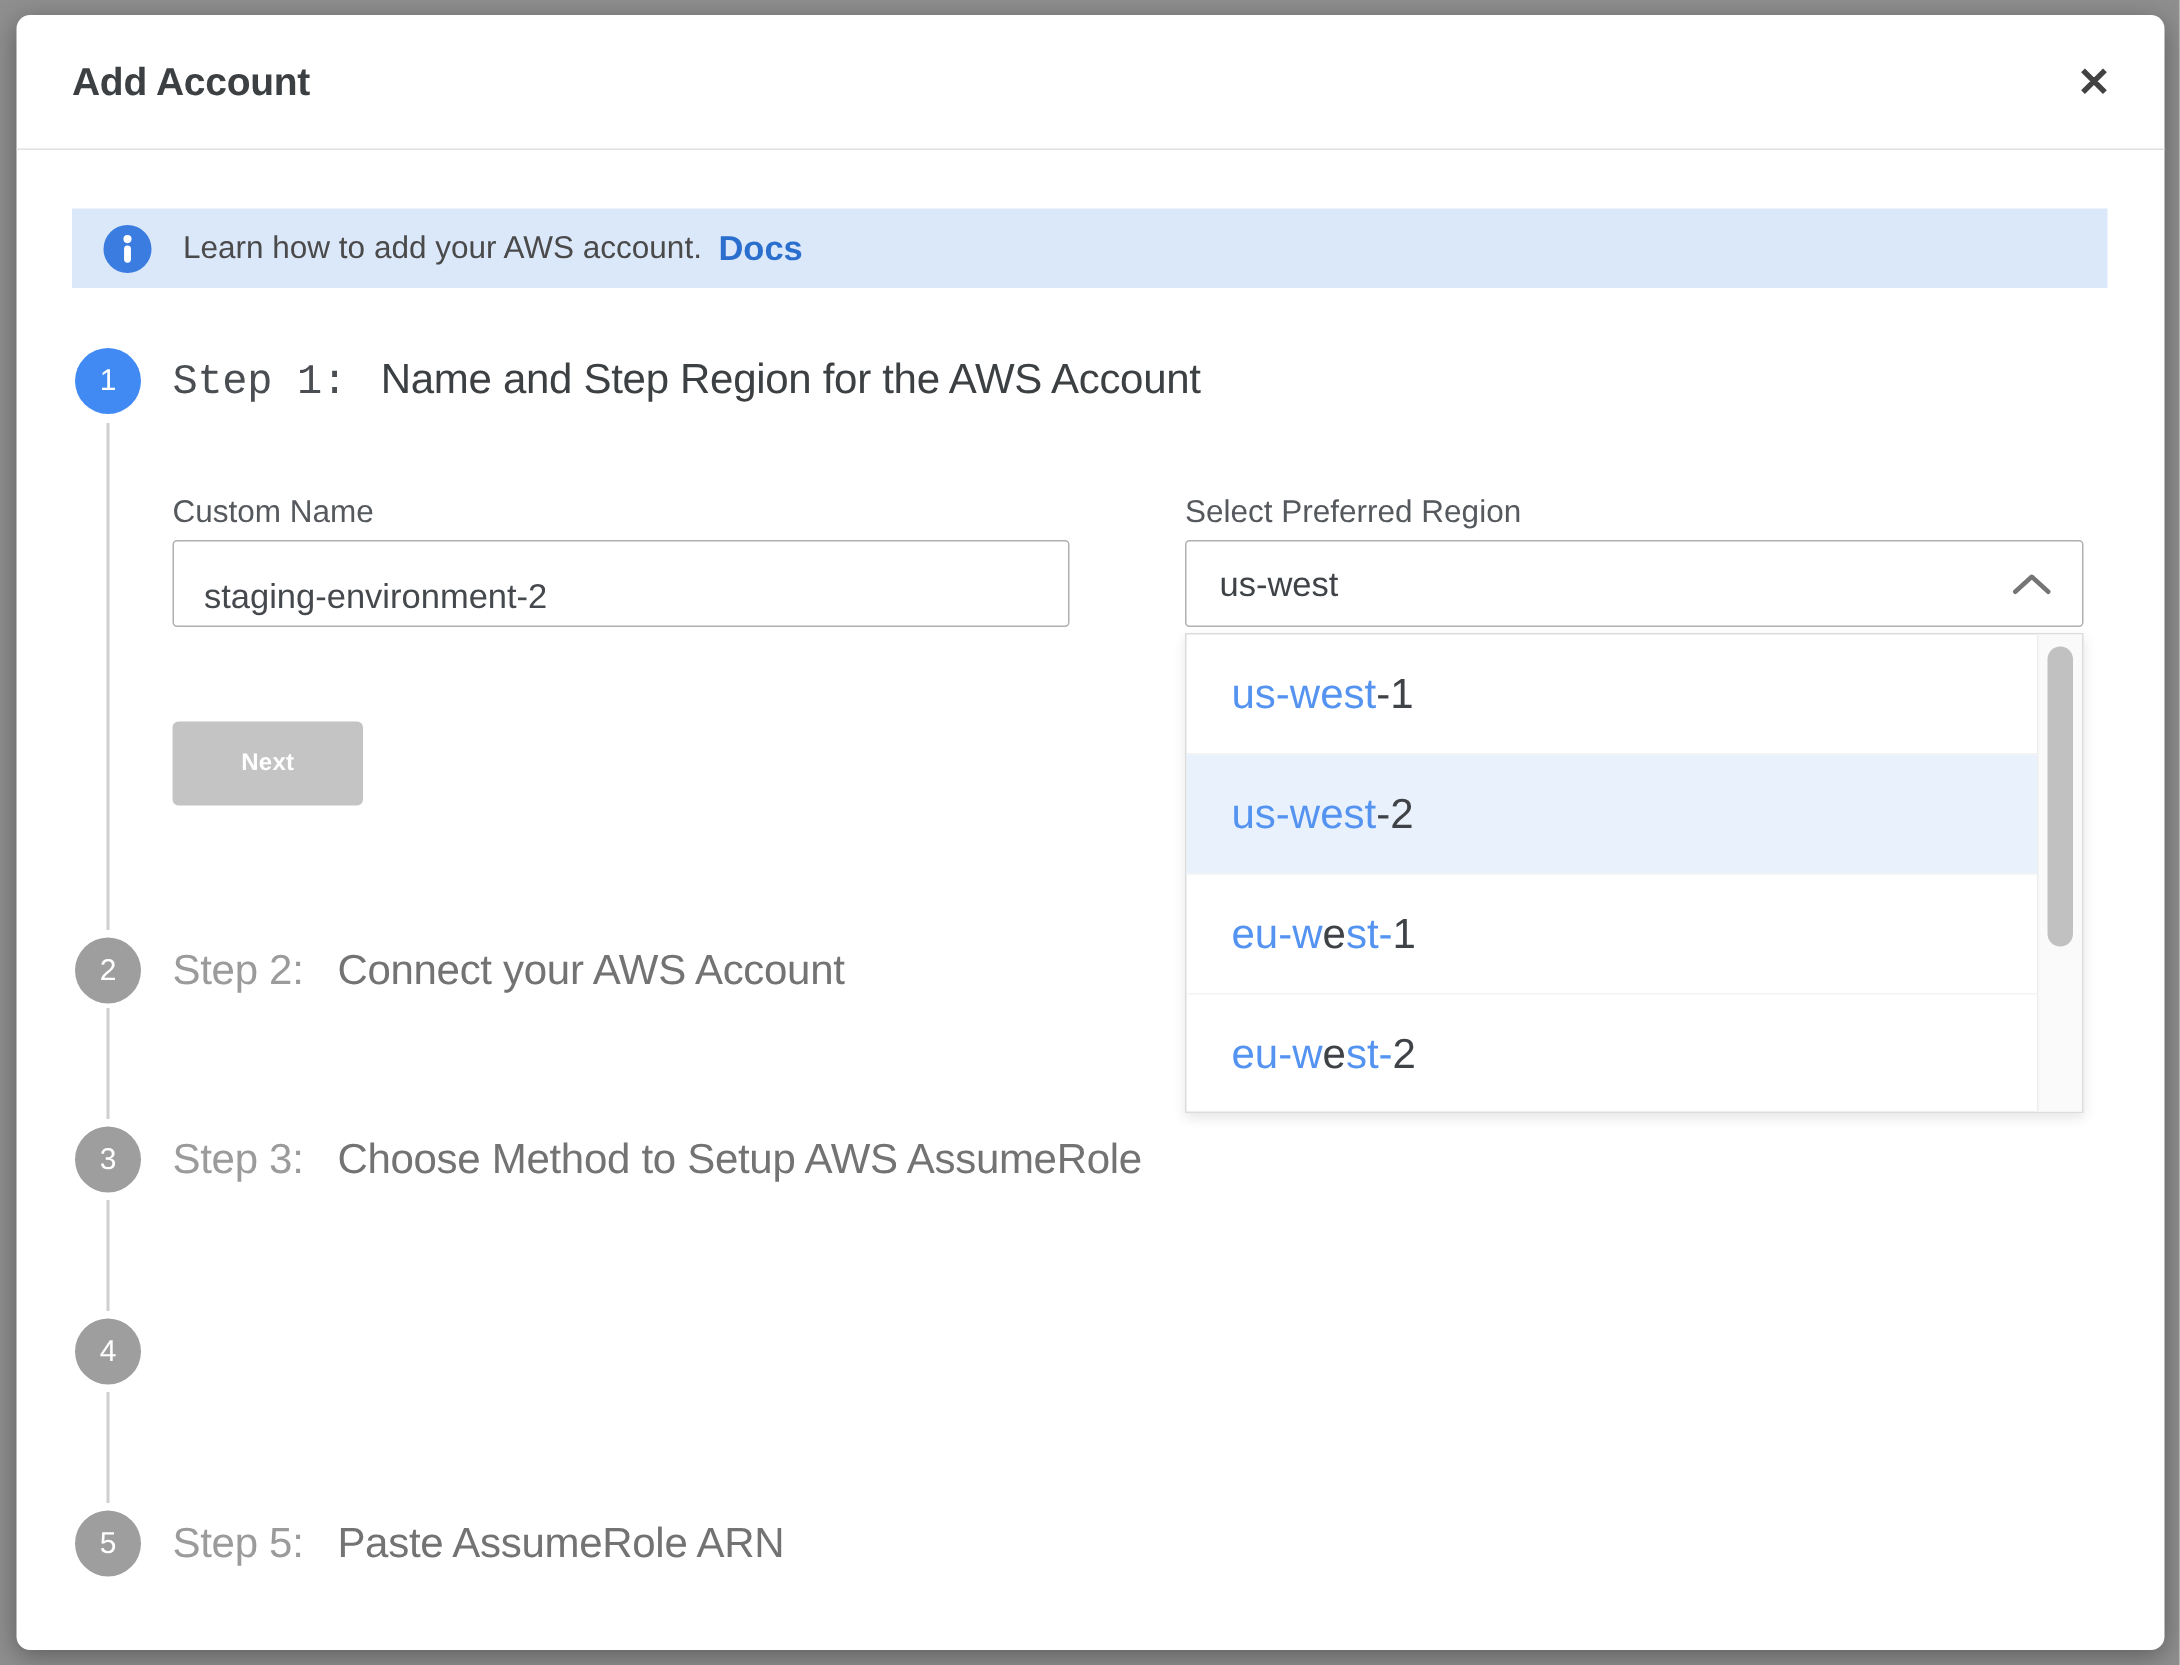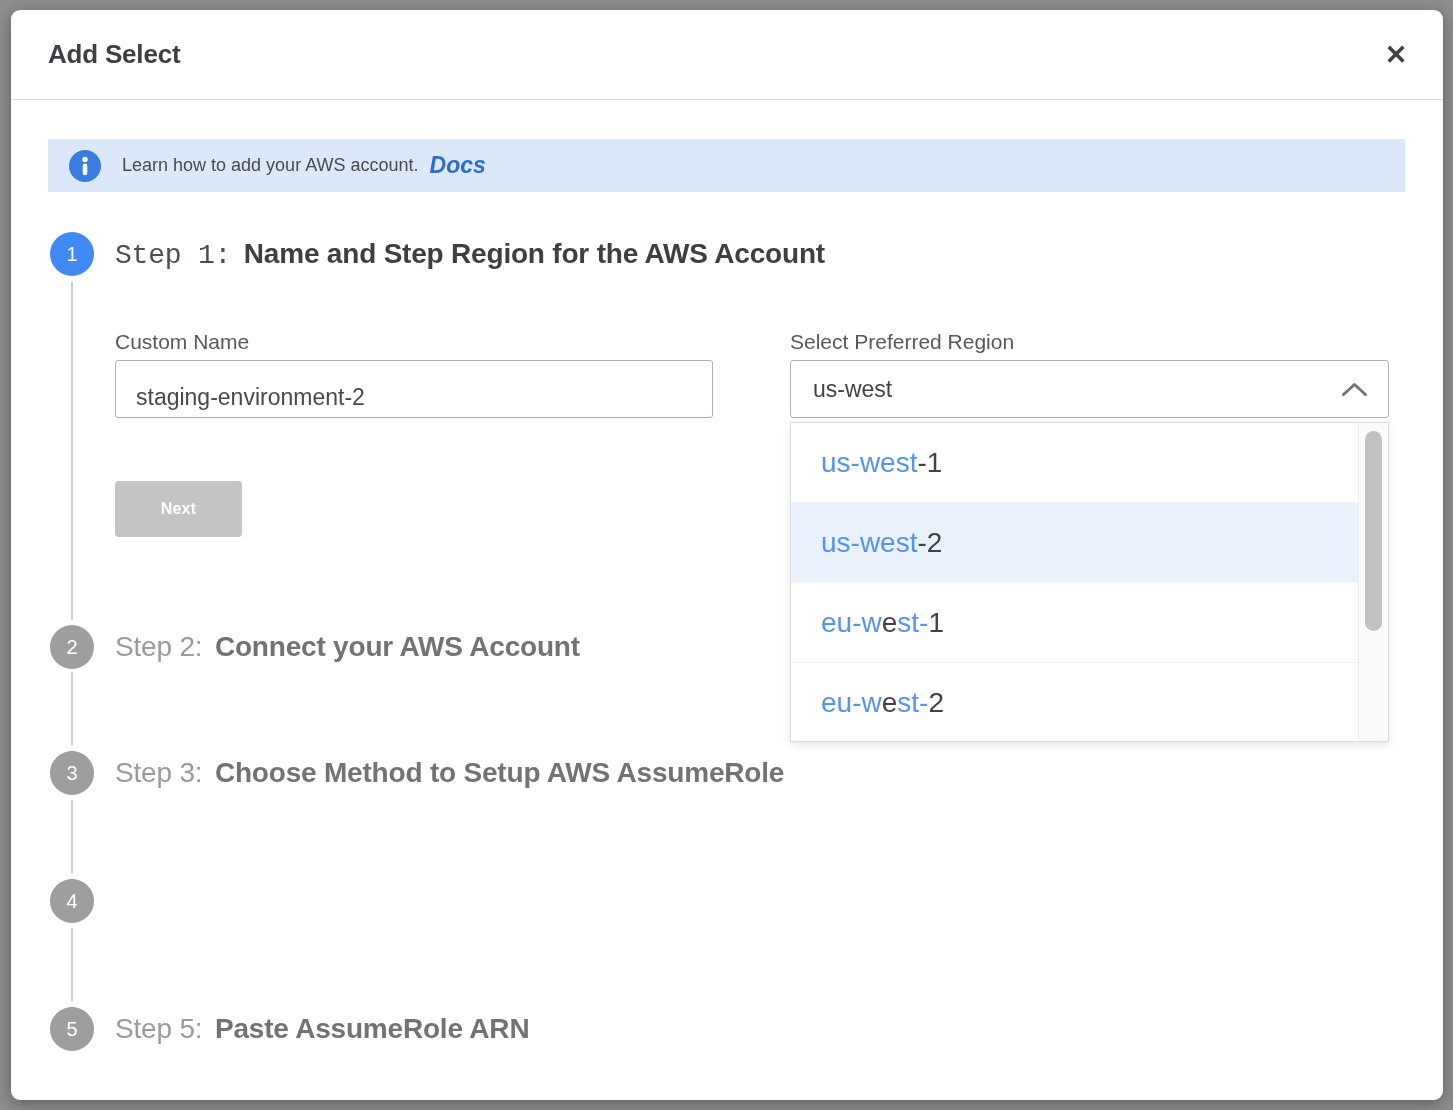--- a/index.html
+++ b/index.html
@@ -17,32 +17,32 @@
   .close-btn { position:absolute; right:26px; top:24px; width:42px; height:42px; display:flex;
                align-items:center; justify-content:center; font-size:27px; font-weight:700;
                color:#424242; cursor:pointer; }
   .header-divider { position:absolute; left:0; top:89px; width:100%; height:1px; background:#e0e0e0; }
 
   
   .banner { position:absolute; left:37px; top:129px; width:1357px; height:53px; background:#dbe8fa;
             display:flex; align-items:center; }
   .info-icon { width:32px; height:32px; border-radius:50%; background:#3b7ce0; margin-left:21px;
                display:flex; align-items:center; justify-content:center; flex:0 0 32px; }
-  .banner-text { margin-left:21px; font-size:18px; color:#4a4a4a; }
-  .banner-link { margin-left:11px; font-size:23px; font-weight:700; color:#2b6fce; cursor:pointer;font-style:italic; }
+  .banner-text { margin-left:21px; font-size:21px; color:#4a4a4a; }
+  .banner-link { margin-left:11px; font-size:23px; font-weight:700; color:#2b6fce; cursor:pointer; }
 
   
   .step-row { position:absolute; left:39px; display:flex; align-items:center; height:44px; }
   .step-circle { width:44px; height:44px; border-radius:50%; display:flex; align-items:center;
                  justify-content:center; color:#ffffff; font-size:20px; flex:0 0 44px; }
   .step-circle.active { background:#4189f3; }
   .step-circle.inactive { background:#9e9e9e; }
   .step-text { margin-left:21px; font-size:28px; letter-spacing:-0.2px; white-space:nowrap; }
   .step-prefix { font-weight:400; }
-  .step-title { font-weight:700; margin-left:5px; }
+  .step-title { font-weight:400; margin-left:15px; }
   .step-row.active .step-prefix { color:#4a4e52;font-family:Liberation Mono, monospace; }
   .step-row.active .step-title { color:#3c4043; }
   .step-row.inactive .step-prefix { color:#9b9b9b; }
   .step-row.inactive .step-title { color:#737373; }
 
   .vline { position:absolute; left:60px; width:2px; background:#cfcfcf; }
 
   
   .field-label { position:absolute; font-size:21px; color:#55595d; }
   .text-input { position:absolute; height:58px; border:1px solid #b0b0b0; border-radius:3px;
@@ -72,21 +72,21 @@
   .scroll-thumb { position:absolute; left:6px; top:8px; width:17px; height:200px; background:#c1c1c1;
                   border-radius:9px; cursor:pointer; }
 </style>
 </head>
 <body>
 
 <div class="stage">
   <div class="modal">
 
     <div class="modal-header">
-      <div class="modal-title">Add Select</div>
+      <div class="modal-title">Add Account</div>
       <div class="close-btn">
         <span>✕</span>
       </div>
     </div>
     <div class="header-divider"></div>
 
     <div class="banner">
       <span class="info-icon">
         <svg width="12" height="20" viewBox="0 0 12 20">
           <circle cx="6" cy="3.4" r="2.7" fill="#ffffff"></circle>

